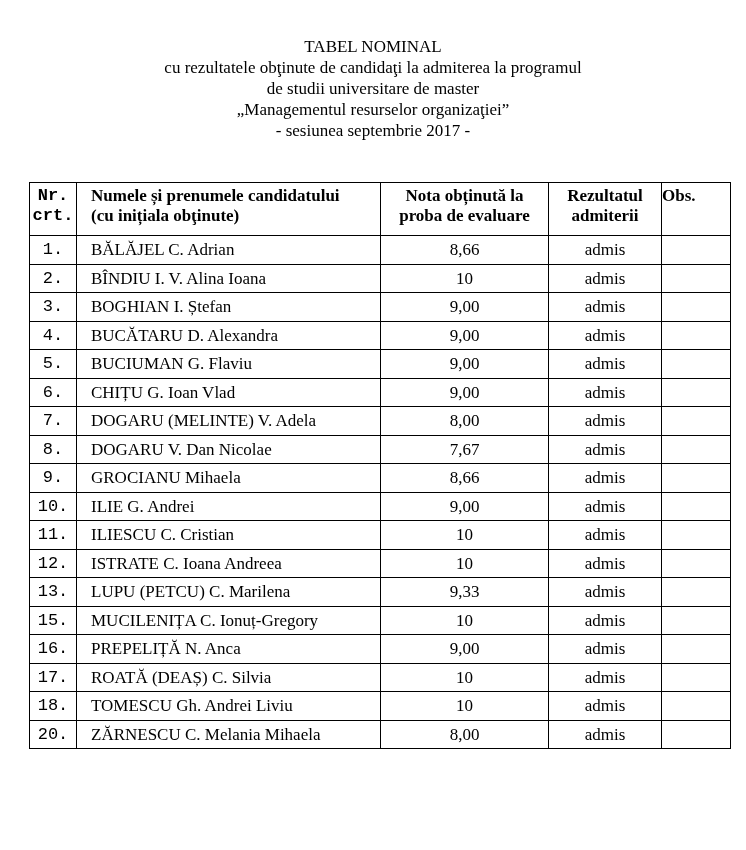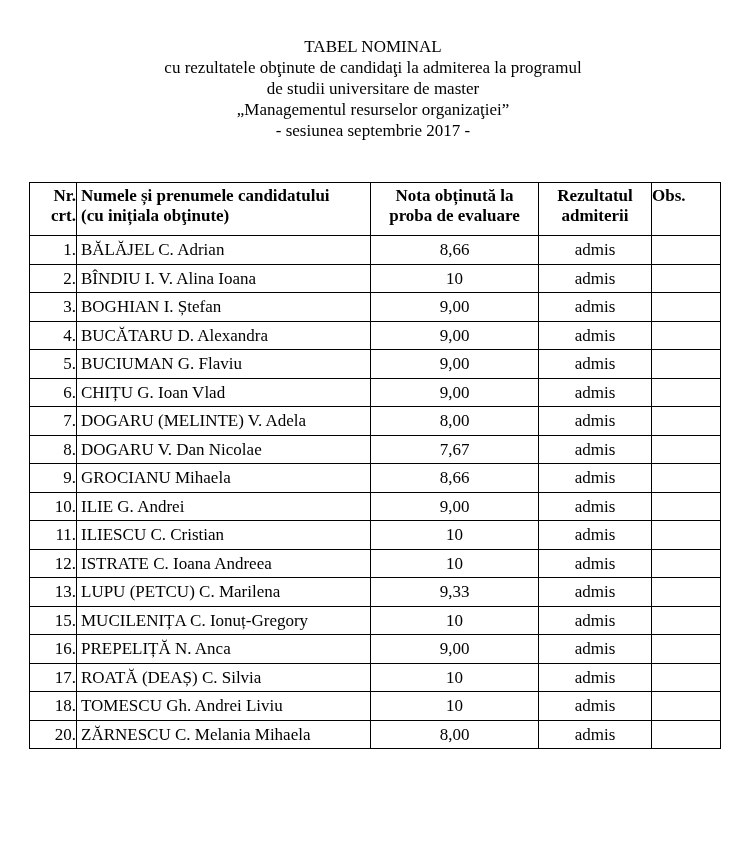--- a/index.html
+++ b/index.html
@@ -6,22 +6,22 @@
   body { width:746px; height:850px; position:relative; overflow:hidden;
          font-family:"Liberation Serif", "DejaVu Serif", serif; color:#000; }
   .header { position:absolute; top:36px; left:0; width:746px; text-align:center;
             font-weight:normal; font-size:17px; line-height:21px; }
   .header div { white-space:nowrap; }
   table { position:absolute; left:29px; top:182px; border-collapse:collapse;
           width:685px; table-layout:fixed; font-size:17px; }
   td, th { border:1.3px solid #000; padding:0; }
   th { font-weight:bold; height:49px; vertical-align:top; line-height:20px; padding-top:3px; }
   td { height:27.5px; line-height:27px; }
-  .c-nr { width:46px; text-align:right; }
-  .c-name { width:289px; text-align:left; padding-left:4px; }
+  .c-nr { width:46px; text-align:center;font-family:Liberation Mono, monospace; }
+  .c-name { width:289px; text-align:left; padding-left:14px; }
   .c-nota { width:167px; text-align:center; }
   .c-rez { width:112px; text-align:center; }
   .c-obs { width:68px; text-align:left; }
   th.c-name { text-align:left; }
   th.c-obs { text-align:left; }
 </style>
 </head>
 <body>
 
 <div class="header">

